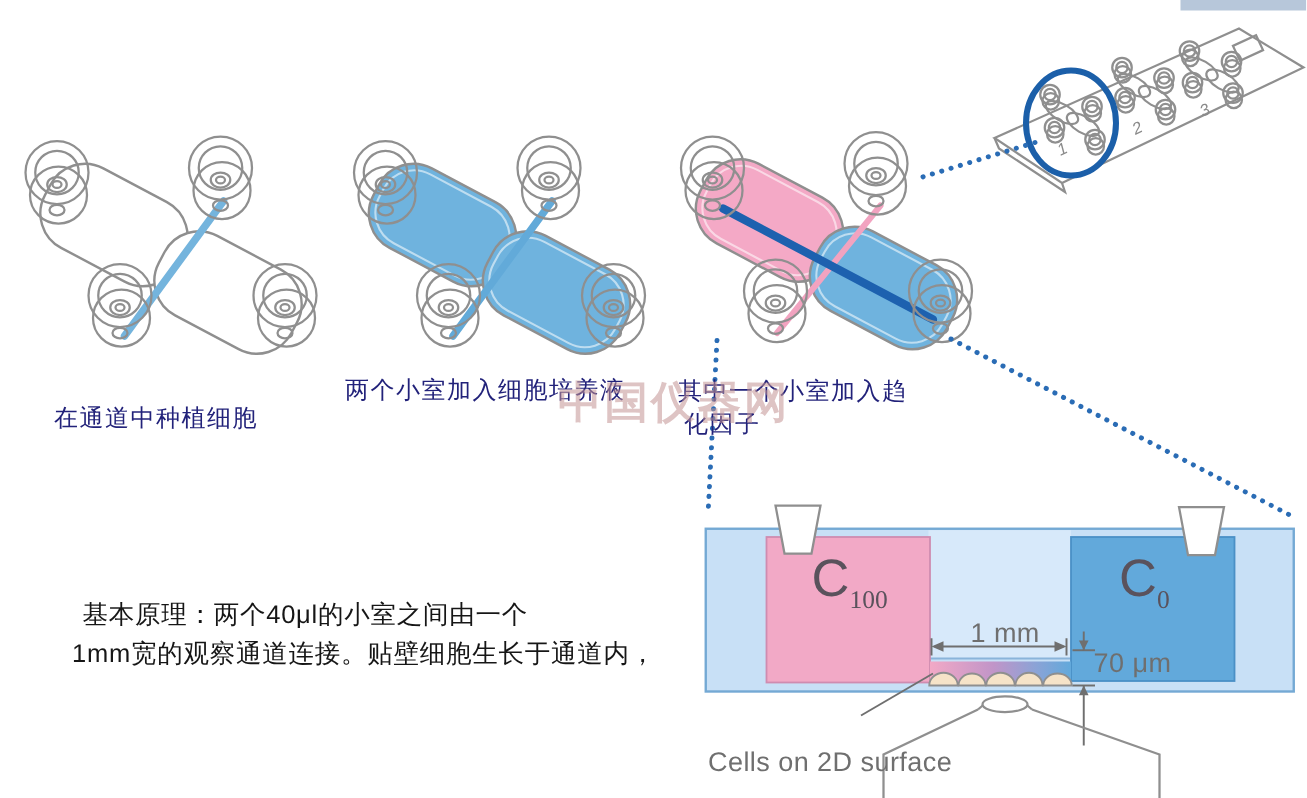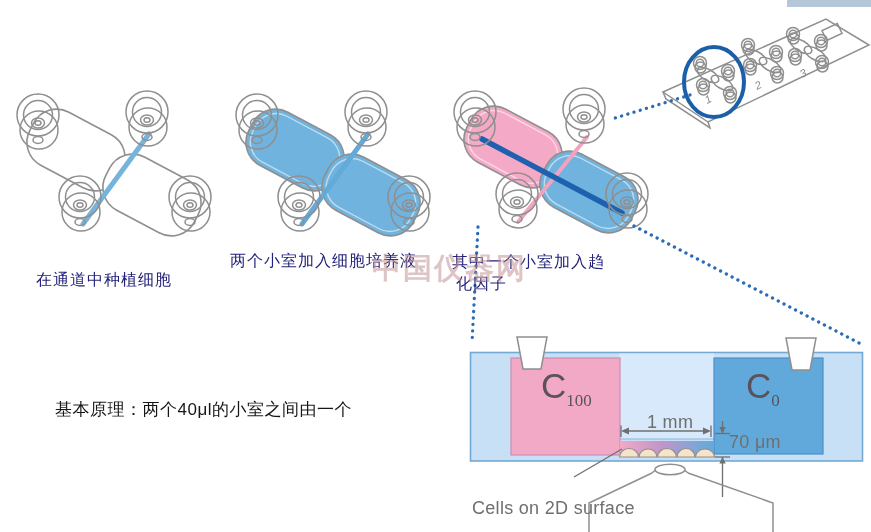--- a/index.html
+++ b/index.html
@@ -216,20 +216,21 @@
   <div class="txt caption" style="left:230px;top:250px;">两个小室加入细胞培养液</div>
   <div class="txt caption" style="left:452px;top:251px;">
     <div>其中一个小室加入趋</div>
     <div style="padding-left:4px;">化因子</div>
   </div>
 
   <div class="txt watermark" style="left:372px;top:249px;">中国仪器网</div>
 
   <div class="txt principle" style="left:30px;top:397px;">
     <div class="ln1">基本原理：两个40μl的小室之间由一个</div>
+    <div>1mm宽的观察通道连接。贴壁细胞生长于通道内，</div>
   </div>
 
   <div class="txt chamber-label" style="left:541px;top:371px;">
     <span>C</span><sub>100</sub>
   </div>
   <div class="txt chamber-label" style="left:746px;top:371px;">
     <span>C</span><sub>0</sub>
   </div>
 
   <div class="txt dim-label" style="left:647px;top:412px;">1 mm</div>

